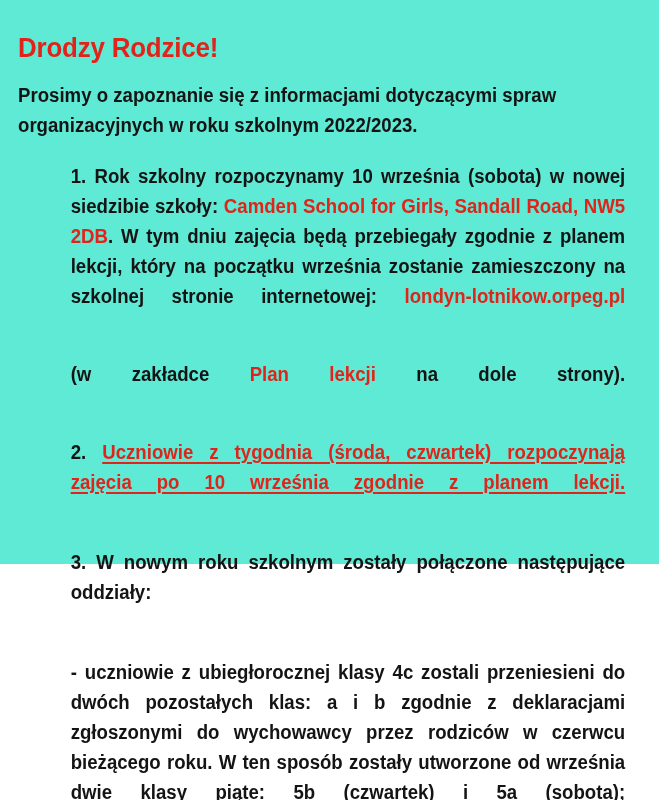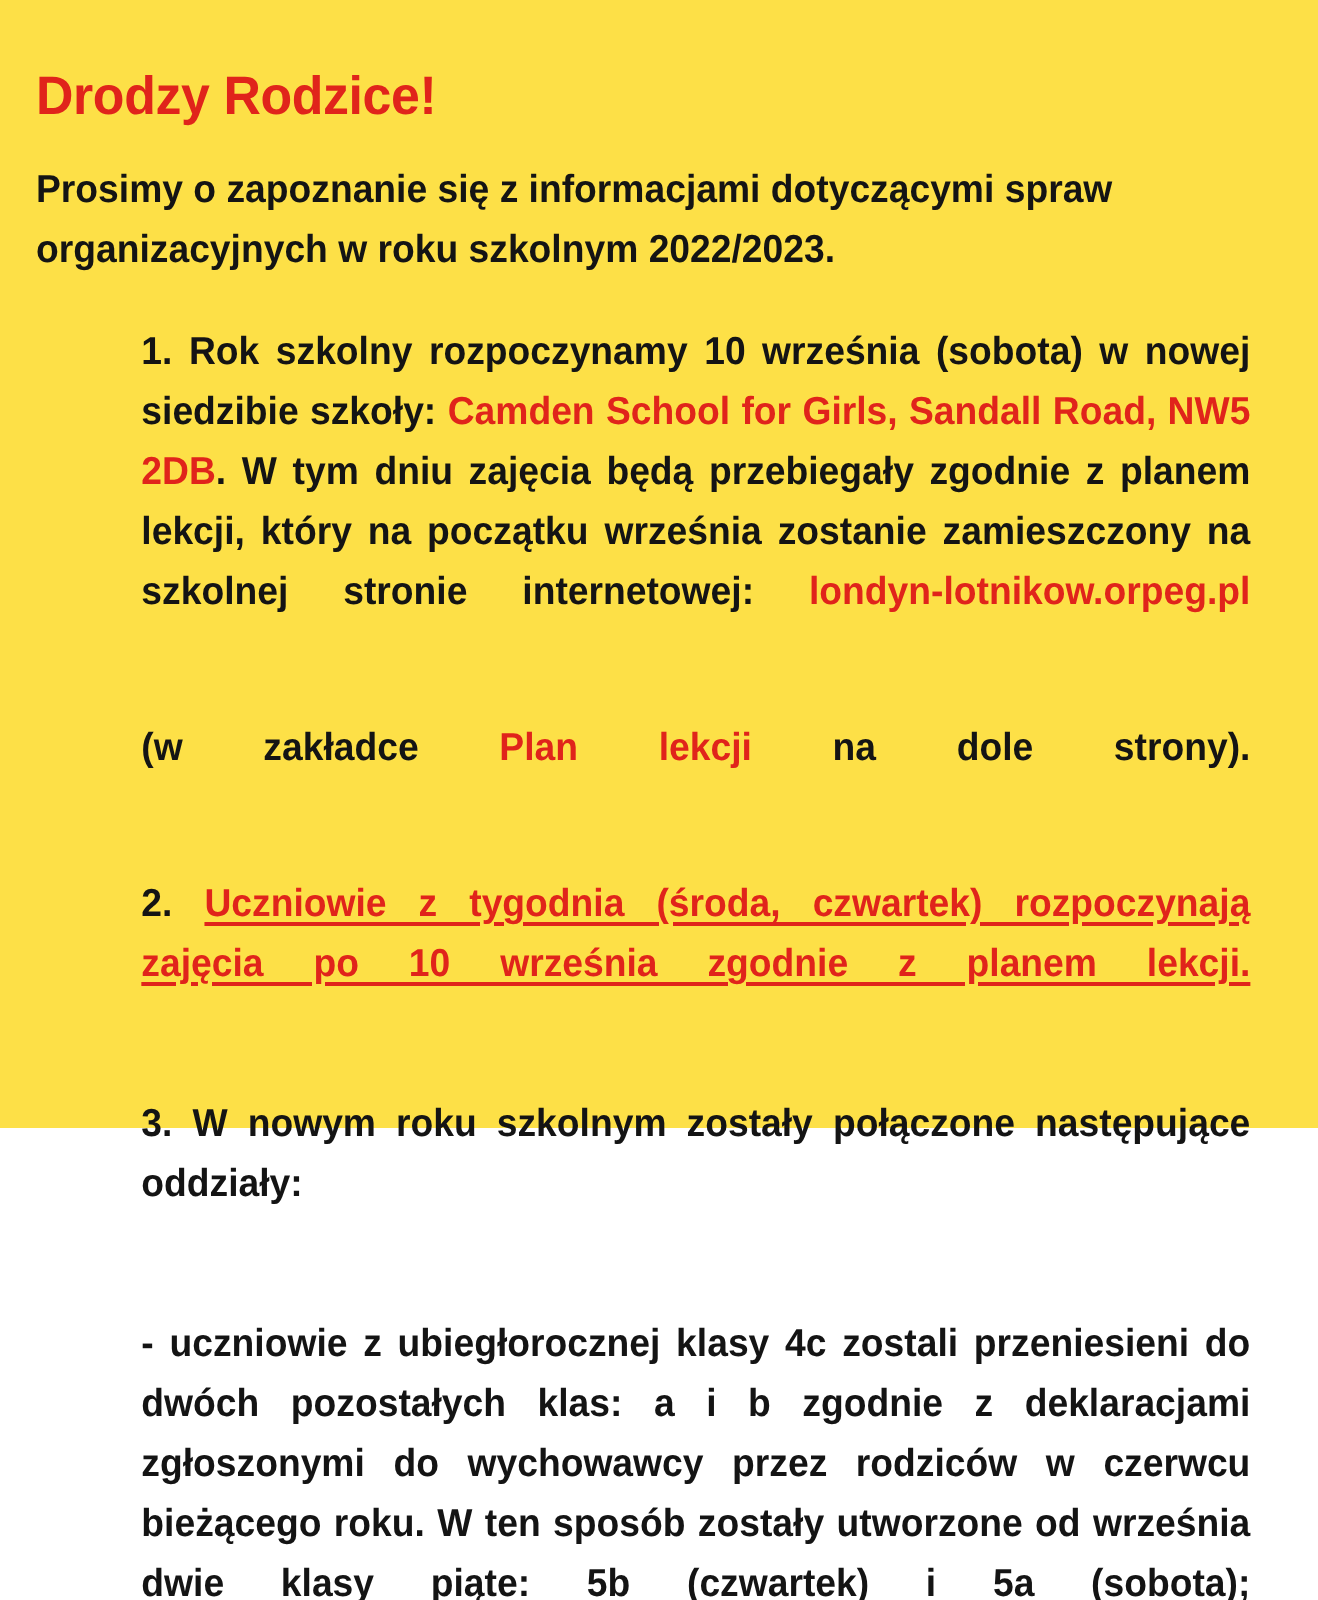--- a/index.html
+++ b/index.html
@@ -11,21 +11,21 @@
     width: 659px;
     height: 800px;
     font-family: "Liberation Sans", "DejaVu Sans", sans-serif;
     color: #111111;
     overflow: hidden;
   }
   .page {
     position: relative;
     width: 659px;
     height: 564px;
-    background: #fde047;
+    background: #5eead4;
     box-sizing: border-box;
   }
 
   
   .head-block {
     padding: 0 34px 0 18px;
   }
   .doc-title {
     margin: 0;
     padding-top: 33px;

